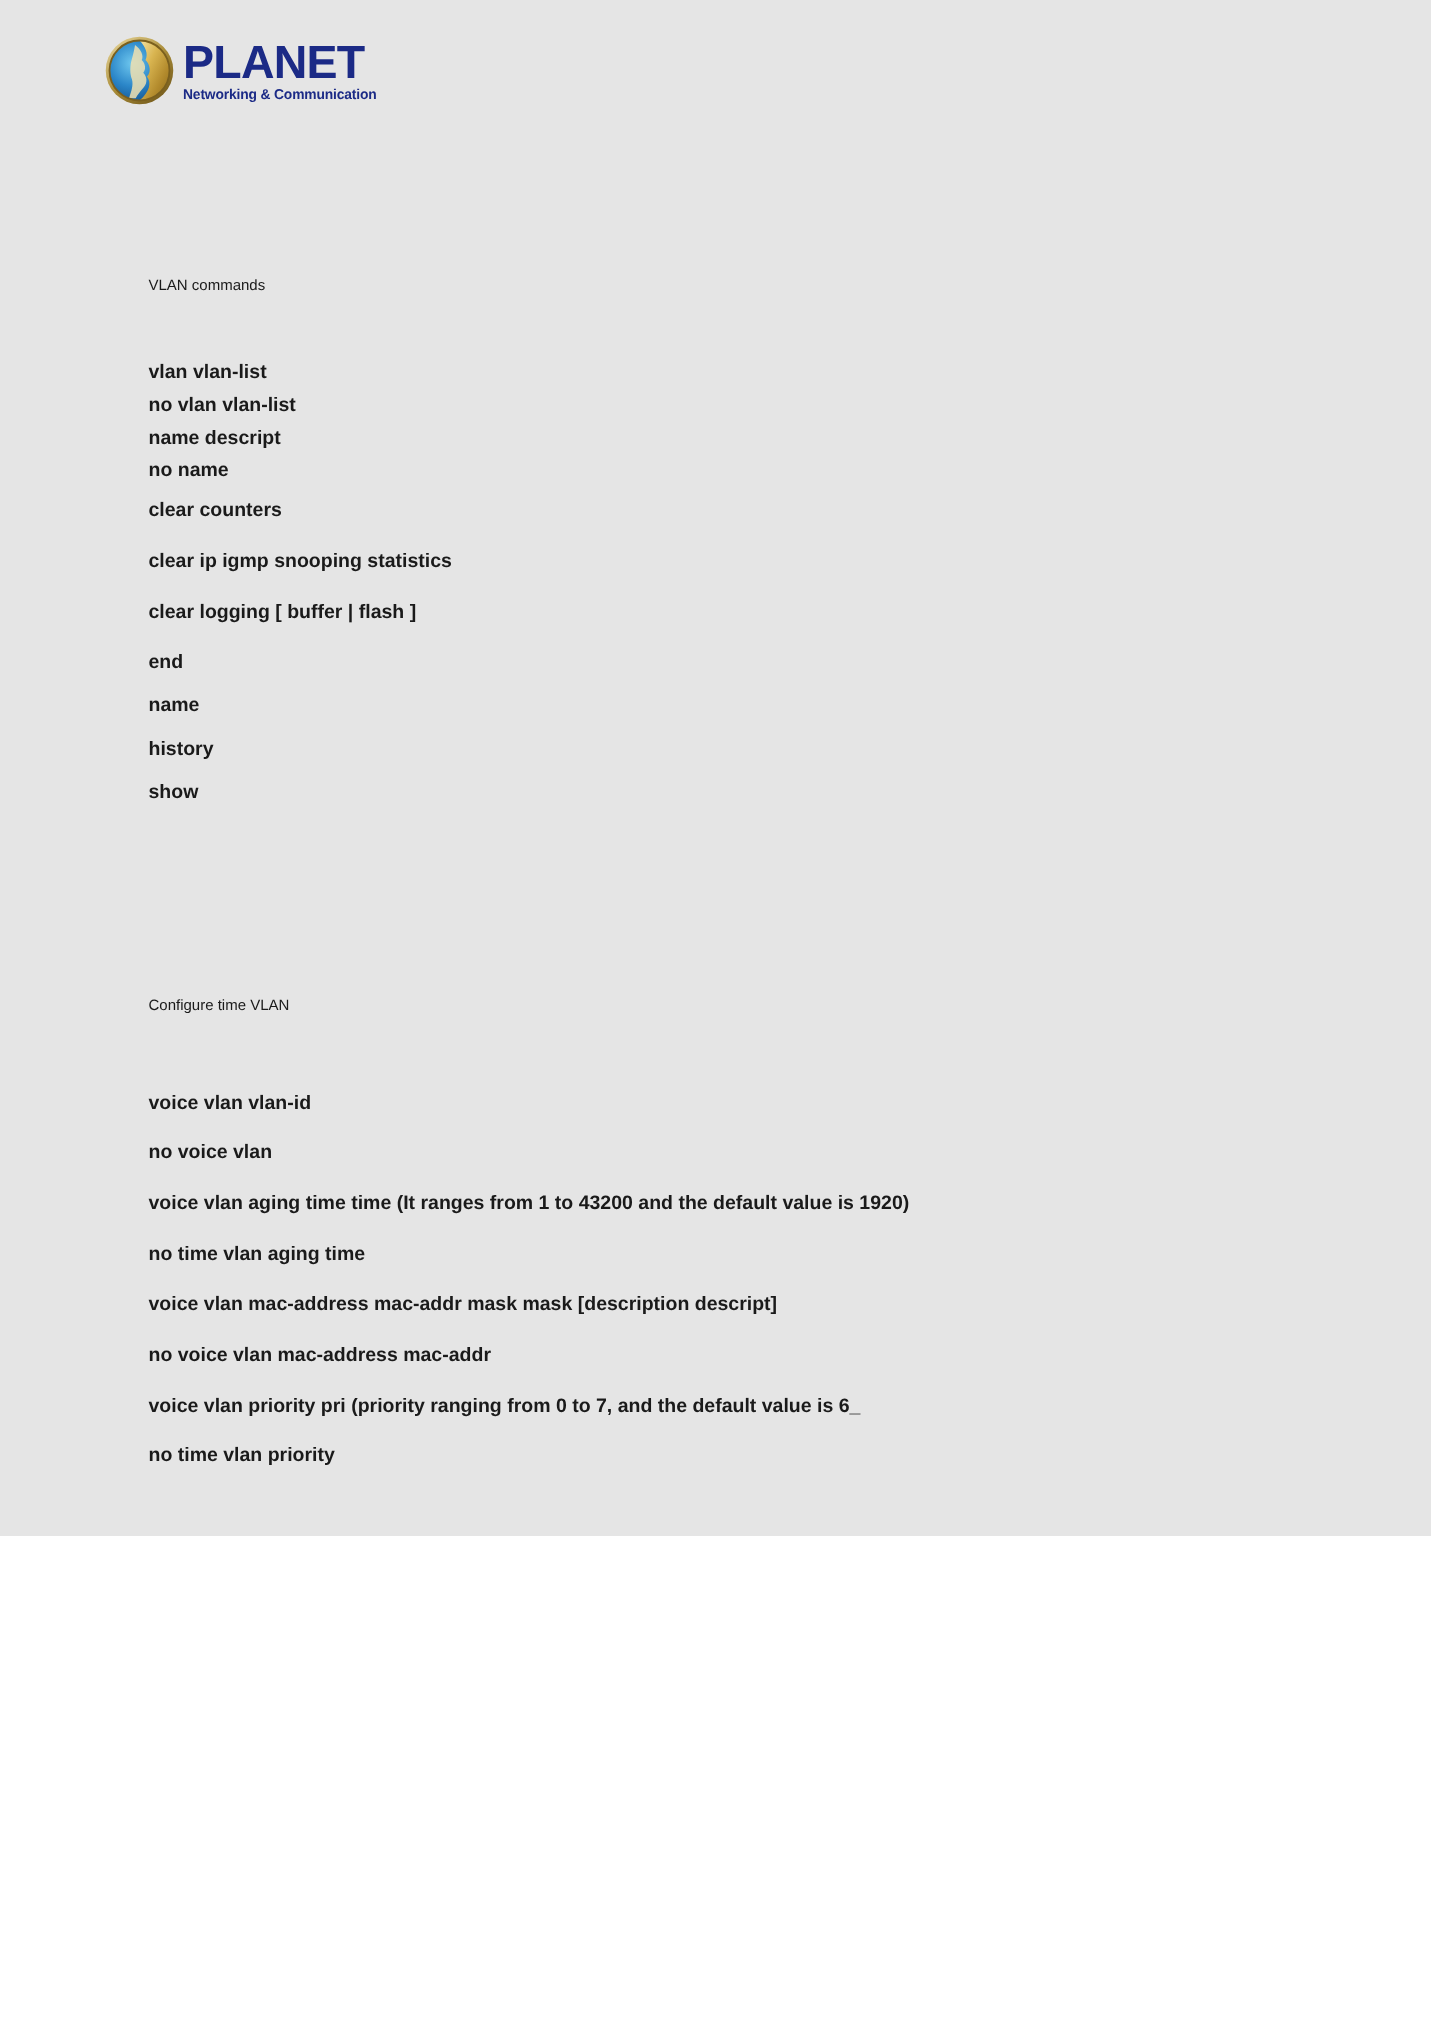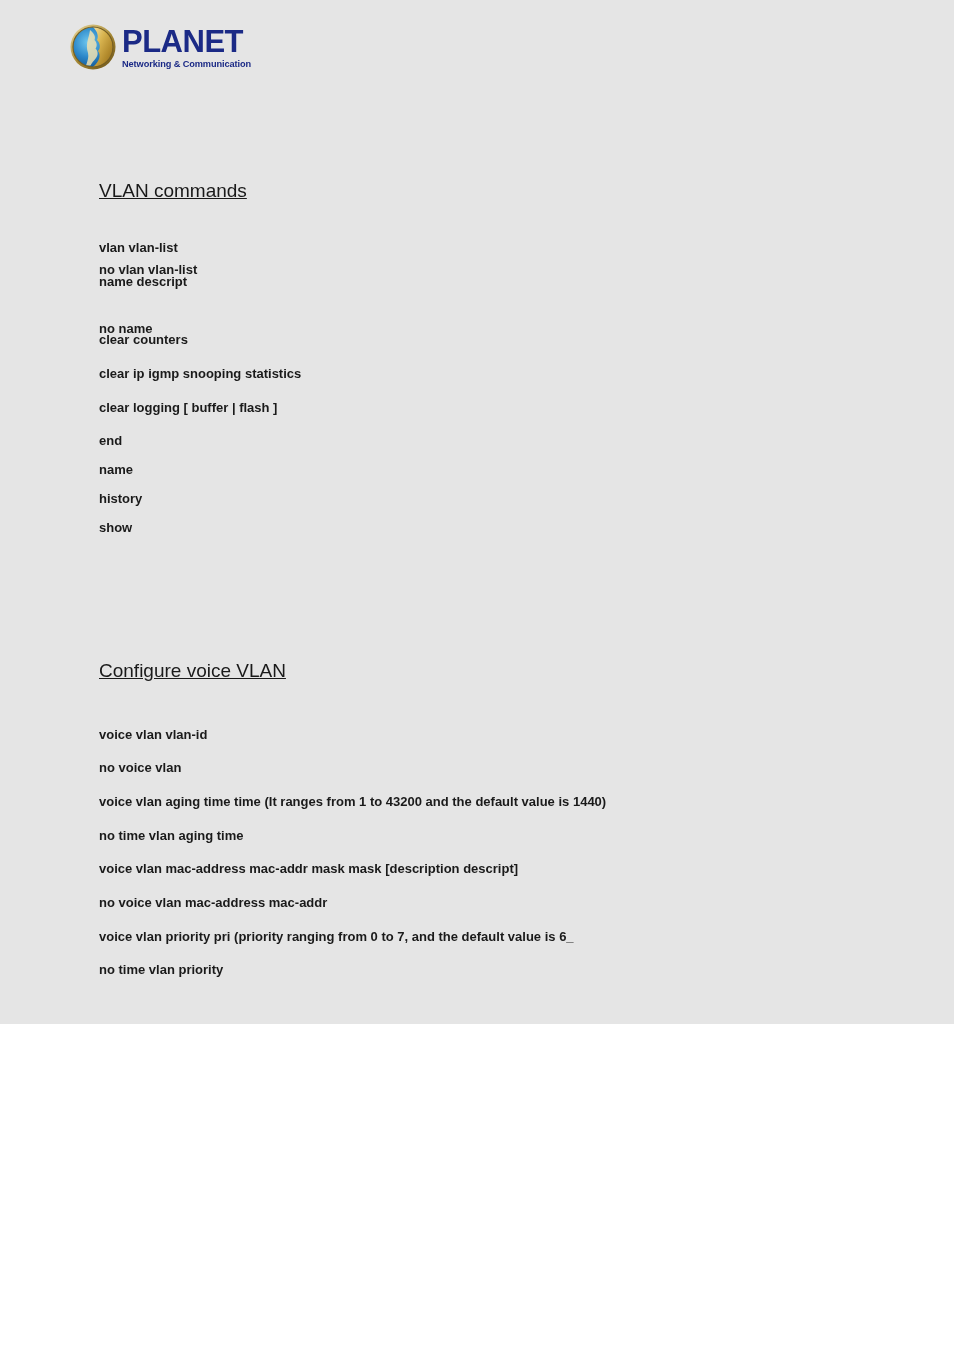--- a/index.html
+++ b/index.html
@@ -72,25 +72,24 @@
 
   
   .content {
     position: absolute;
     left: 99px;
     top: 0;
     width: 800px;
   }
   .section-heading {
     position: absolute;
-    font-size: 19px;
+    font-size: 10px;
     line-height: 17px;
     color: #1a1a1a;
     white-space: nowrap;
-    text-decoration: underline;
   }
   .cmd-line {
     position: absolute;
     font-size: 13px;
     line-height: 17px;
     color: #1a1a1a;
     white-space: nowrap;
     font-weight: bold;
   }
 
@@ -165,35 +164,35 @@
 
     </div>
   </div>
 
   <div class="content">
 
     <div class="section-heading" style="top:182px">VLAN commands</div>
 
     <div class="cmd-line" style="top:239px">vlan vlan-list</div>
     <div class="cmd-line" style="top:261px">no vlan vlan-list</div>
-    <div class="cmd-line" style="top:273px">name descript</div>
-    <div class="cmd-line" style="top:320px">no name</div>
+    <div class="cmd-line" style="top:283px">name descript</div>
+    <div class="cmd-line" style="top:304px">no name</div>
     <div class="cmd-line" style="top:331px">clear counters</div>
     <div class="cmd-line" style="top:365px">clear ip igmp snooping statistics</div>
     <div class="cmd-line" style="top:399px">clear logging [ buffer | flash ]</div>
     <div class="cmd-line" style="top:432px">end</div>
     <div class="cmd-line" style="top:461px">name</div>
     <div class="cmd-line" style="top:490px">history</div>
     <div class="cmd-line" style="top:519px">show</div>
 
-    <div class="section-heading" style="top:662px">Configure voice VLAN</div>
+    <div class="section-heading" style="top:662px">Configure time VLAN</div>
 
     <div class="cmd-line" style="top:726px">voice vlan vlan-id</div>
     <div class="cmd-line" style="top:759px">no voice vlan</div>
-    <div class="cmd-line" style="top:793px">voice vlan aging time time (It ranges from 1 to 43200 and the default value is 1440)</div>
+    <div class="cmd-line" style="top:793px">voice vlan aging time time (It ranges from 1 to 43200 and the default value is 1920)</div>
     <div class="cmd-line" style="top:827px">no time vlan aging time</div>
     <div class="cmd-line" style="top:860px">voice vlan mac-address mac-addr mask mask [description descript]</div>
     <div class="cmd-line" style="top:894px">no voice vlan mac-address mac-addr</div>
     <div class="cmd-line" style="top:928px">voice vlan priority pri (priority ranging from 0 to 7, and the default value is 6_</div>
     <div class="cmd-line" style="top:961px">no time vlan priority</div>
 
   </div>
 
 
 </div>

